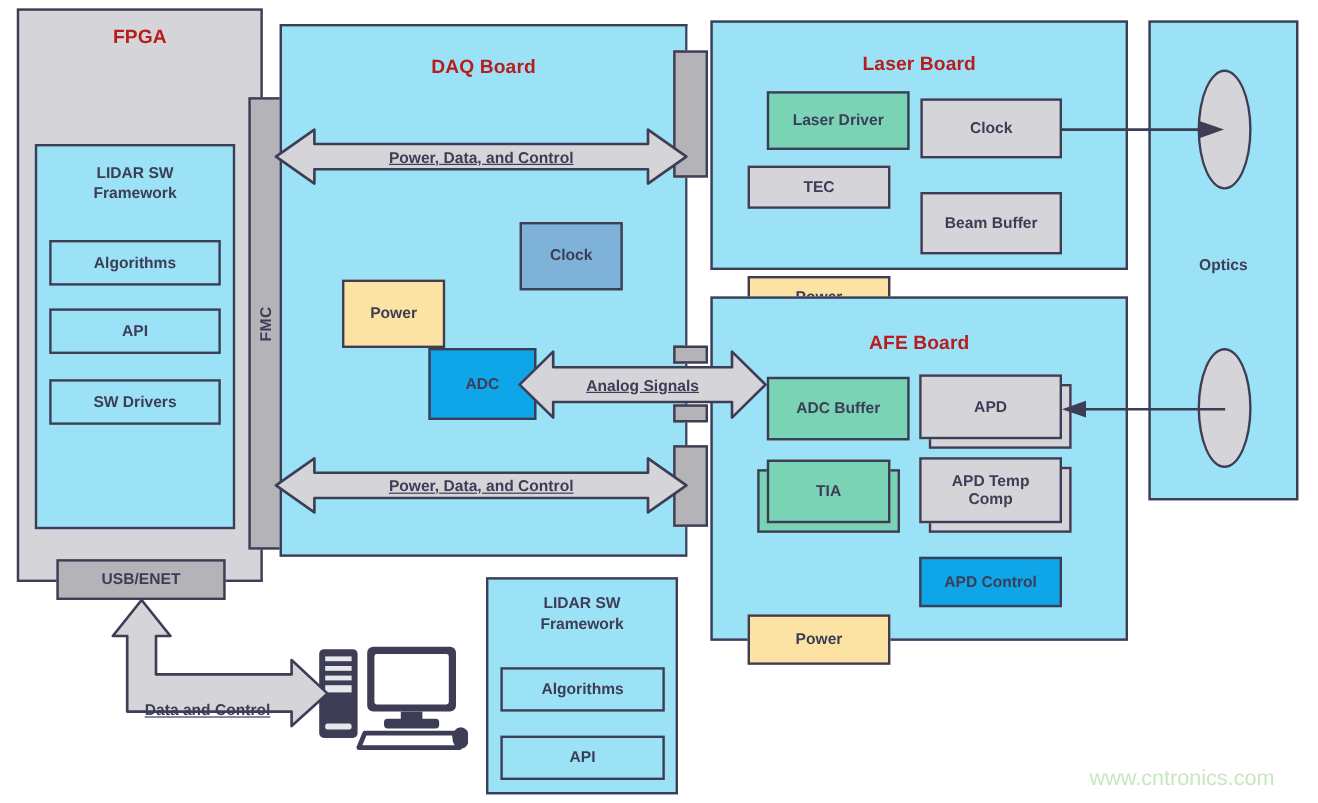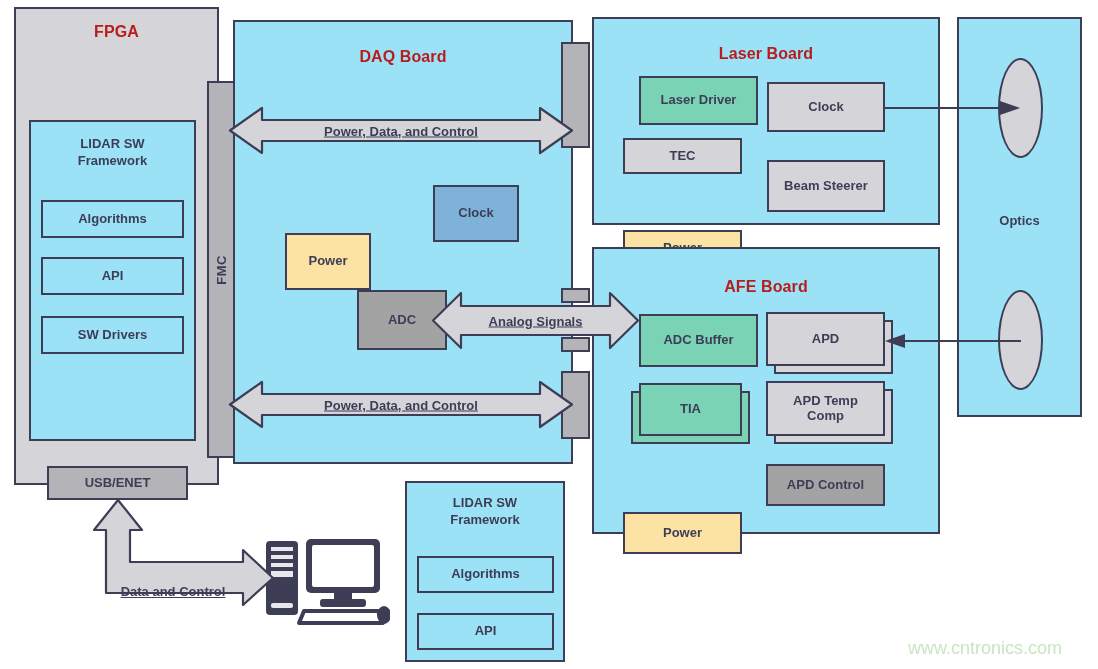--- a/index.html
+++ b/index.html
@@ -29,21 +29,21 @@
     text-align:center;
     font-size:13px;font-weight:bold;color:#3d3d56;
     line-height:1.15;
     box-sizing:border-box;
   }
   .c-blue{background:#9ce2f7;}
   .c-gray{background:#d5d5d9;}
   .c-gray-dk{background:#b3b3b8;}
   .c-green{background:#79d3b4;margin-left:16px;}
   .c-yellow{background:#fce3a4;margin-top:48px;}
-  .c-red{background:#a3a3a3;}
+  .c-red{background:#0ea5e9;}
   .c-steel{background:#7fb2d8;}
 
   
   .stack{position:absolute;}
   .stack .shadow{
     position:absolute;left:8px;top:8px;right:-8px;bottom:-8px;
     border:2px solid #3d3d56;background:#d5d5d9;
     box-sizing:border-box;
   }
   .stack .shadow.green{background:#79d3b4;}
@@ -126,21 +126,21 @@
 
   <div class="abs panel c-blue" style="left:592px;top:17px;width:348px;height:208px;">
     <div class="panel-title" style="margin-top:26px;">Laser Board</div>
   </div>
 
   <div class="abs blk c-green" style="left:623px;top:76px;width:119px;height:49px;">Laser Driver</div>
   <div class="abs blk c-gray" style="left:623px;top:138px;width:119px;height:36px;">TEC</div>
   <div class="abs blk c-yellow" style="left:623px;top:182px;width:119px;height:36px;">Power</div>
 
   <div class="abs blk c-gray" style="left:767px;top:82px;width:118px;height:50px;">Clock</div>
-  <div class="abs blk c-gray" style="left:767px;top:160px;width:118px;height:52px;">Beam Steerer</div>
+  <div class="abs blk c-gray" style="left:767px;top:160px;width:118px;height:52px;">Beam Buffer</div>
 
   <div class="abs panel c-blue" style="left:592px;top:247px;width:348px;height:287px;">
     <div class="panel-title" style="margin-top:29px;">AFE Board</div>
   </div>
 
   <div class="abs blk c-green" style="left:623px;top:314px;width:119px;height:53px;">ADC Buffer</div>
 
   <div class="stack" style="left:766px;top:312px;width:119px;height:54px;">
     <div class="shadow"></div>
     <div class="front blk c-gray">APD</div>

